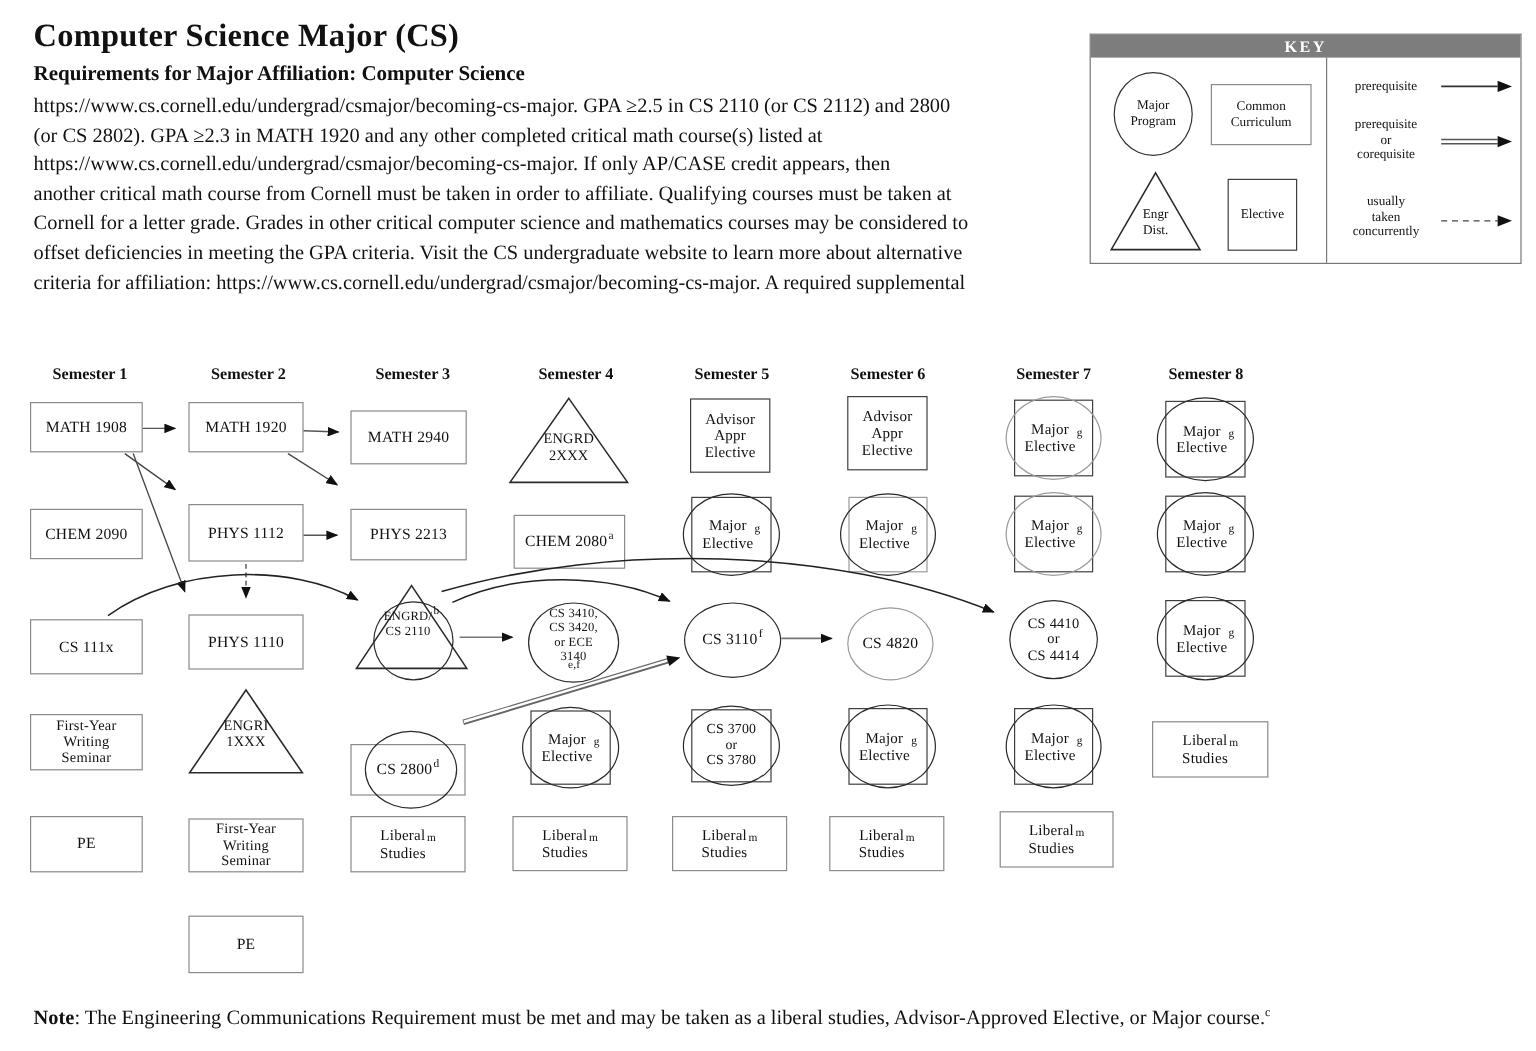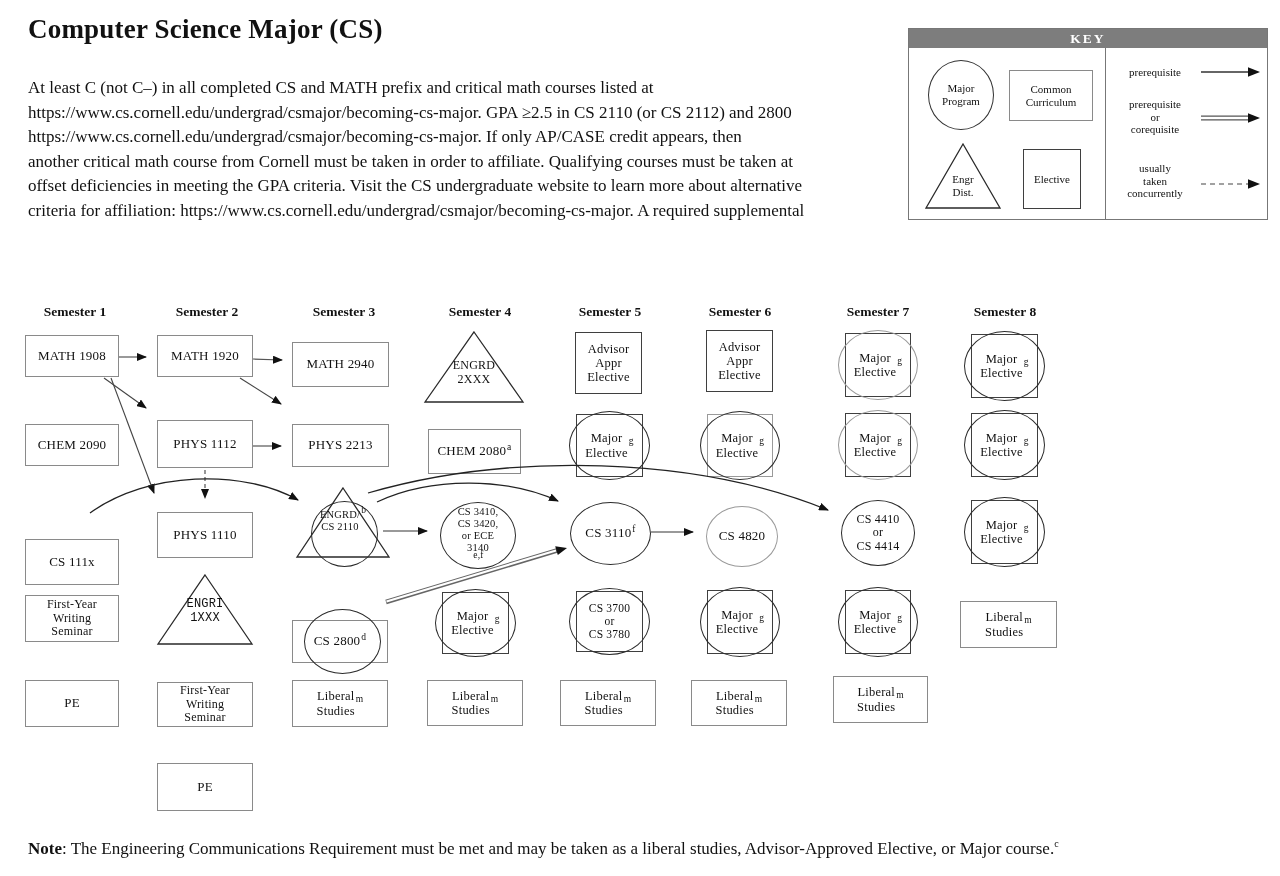--- a/index.html
+++ b/index.html
@@ -38,25 +38,27 @@
   .note{left:28px;top:838px;font-size:17px;}
   .note sup{font-size:10px;}
   svg.edges{position:absolute;left:0;top:0;pointer-events:none;z-index:2;}
 </style>
 </head>
 <body>
 
 <div class="page">
 
   <div class="abs title">Computer Science Major (CS)</div>
+  <div class="abs subtitle">Requirements for Major Affiliation:  Computer Science</div>
   <div class="abs para">
-    <div>At least C (not C–) in all completed CS and MATH prefix and critical math courses listed at</div>
     <div>https://www.cs.cornell.edu/undergrad/csmajor/becoming-cs-major. GPA ≥2.5 in CS 2110 (or CS 2112) and 2800</div>
+    <div>(or CS 2802). GPA ≥2.3 in MATH 1920 and any other completed critical math course(s) listed at</div>
     <div>https://www.cs.cornell.edu/undergrad/csmajor/becoming-cs-major. If only AP/CASE credit appears, then</div>
     <div>another critical math course from Cornell must be taken in order to affiliate. Qualifying courses must be taken at</div>
+    <div>Cornell for a letter grade. Grades in other critical computer science and mathematics courses may be considered to</div>
     <div>offset deficiencies in meeting the GPA criteria. Visit the CS undergraduate website to learn more about alternative</div>
     <div>criteria for affiliation: https://www.cs.cornell.edu/undergrad/csmajor/becoming-cs-major. A required supplemental</div>
   </div>
 
   <div class="abs keybox">
     <div class="key-head">KEY</div>
     <div class="key-div"></div>
 
     <div class="kell" style="left:19px;top:31px;width:66px;height:70px;"></div>
     <div class="klabel" style="left:19px;top:31px;width:66px;height:70px;">Major
@@ -116,21 +118,21 @@
         <div class="lab">
           <span class="t">MATH 1908</span>
         </div>
       </div>
       <div class="node" style="left: 25px; top: 424px; width: 94px; height: 42px;">
         <div class="rct" style="width: 94px; height: 42px;"></div>
         <div class="lab">
           <span class="t">CHEM 2090</span>
         </div>
       </div>
-      <div class="node" style="left: 25px; top: 539px; width: 94px; height: 46px; border-radius: 21px;">
+      <div class="node" style="left: 25px; top: 516px; width: 94px; height: 46px; border-radius: 21px;">
         <div class="rct" style="width: 94px; height: 46px;"></div>
         <div class="lab">
           <span class="t">CS 111x</span>
         </div>
       </div>
       <div class="node" style="left: 25px; top: 595px; width: 94px; height: 47px;">
         <div class="rct" style="width: 94px; height: 47px;"></div>
         <div class="lab" style="font-size: 12px;">
           <span class="t">First-Year
 Writing
@@ -154,21 +156,21 @@
         <div class="lab">
           <span class="t">PHYS 1112</span>
         </div>
       </div>
       <div class="node" style="left: 157px; top: 512px; width: 96px; height: 46px;">
         <div class="rct" style="width: 96px; height: 46px;"></div>
         <div class="lab">
           <span class="t">PHYS 1110</span>
         </div>
       </div>
-      <div class="node" style="left: 157px; top: 574px; width: 96px; height: 71px; font-family: Liberation Mono, monospace;">
+      <div class="node" style="left: 157px; top: 574px; width: 96px; height: 71px;">
         <svg width="96" height="71" class="tri" style="left: 0px; top: 0px;">
           <polygon points="48,1 95,70 1,70" fill="none" stroke="#2a2a2a" stroke-width="1.3"></polygon>
         </svg>
         <div class="lab" style="font-size: 12px; align-items: flex-start; padding-top: 24px; box-sizing: border-box;">
           <span class="t">ENGRI
 1XXX</span>
         </div>
       </div>
       <div class="node" style="left: 157px; top: 682px; width: 96px; height: 45px;">
         <div class="rct" style="width: 96px; height: 45px;"></div>

